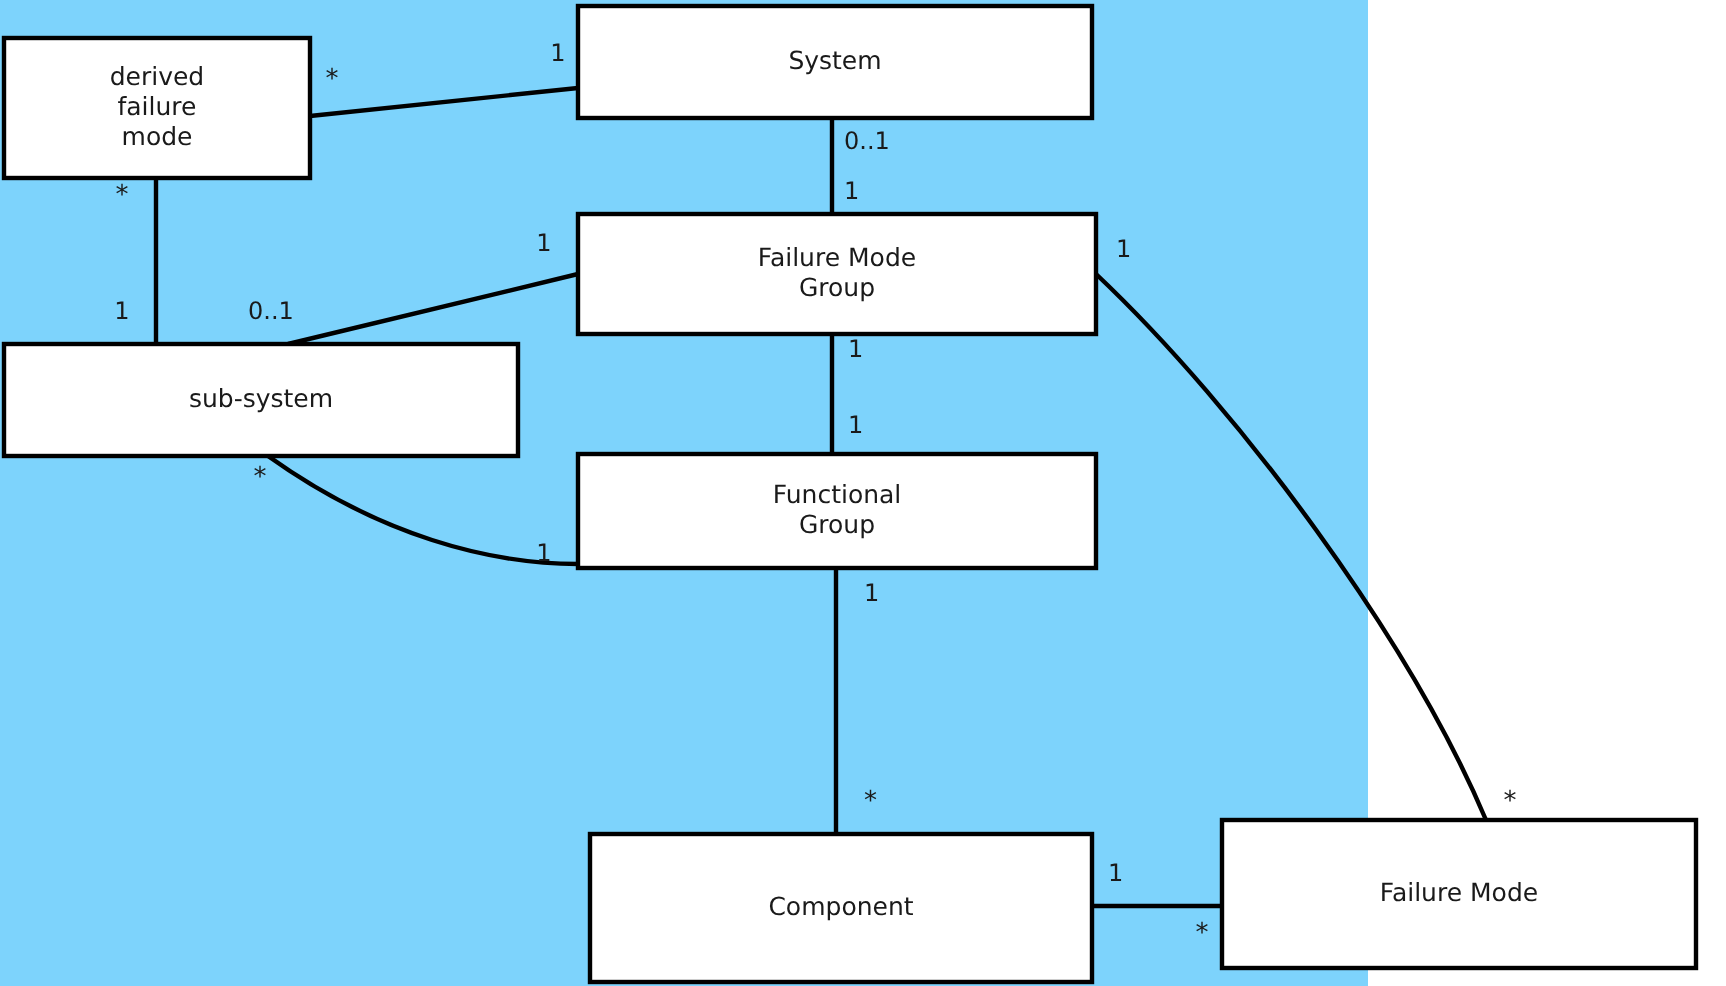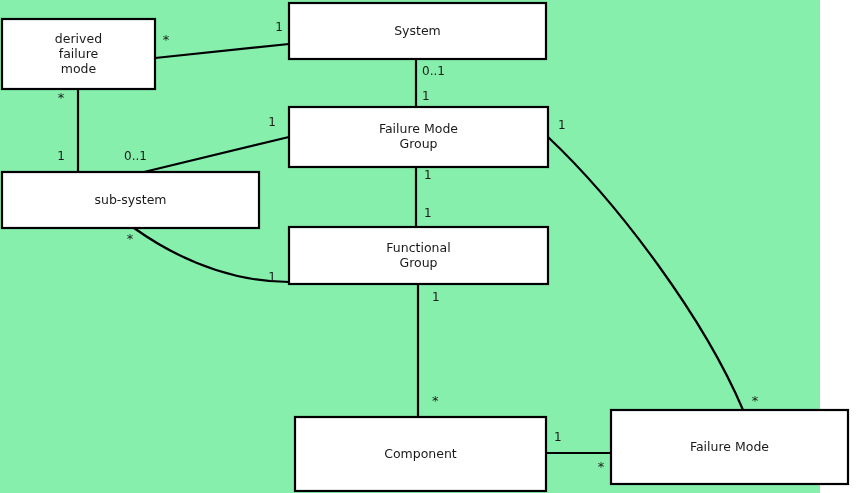--- a/index.html
+++ b/index.html
@@ -9,23 +9,23 @@
     background: #ffffff;
   }
   body {
     width: 863px;
     height: 493px;
     overflow: hidden;
     font-family: "DejaVu Sans", "Liberation Sans", sans-serif;
   }
   #diagram-root {
     position: relative;
-    width: 820px;
+    width: 684px;
     height: 493px;
-    background: #86efac;
+    background: #7dd3fc;
   }
   svg#diagram-canvas {
     position: absolute;
     top: 0;
     left: 0;
     width: 863px;
     height: 493px;
     display: block;
   }
   .cls-box {

